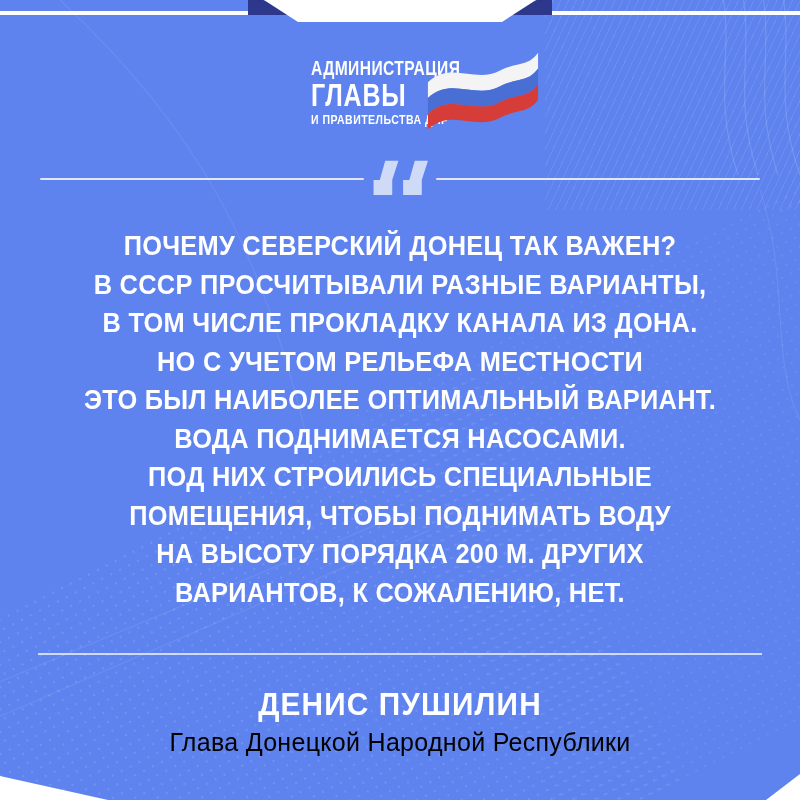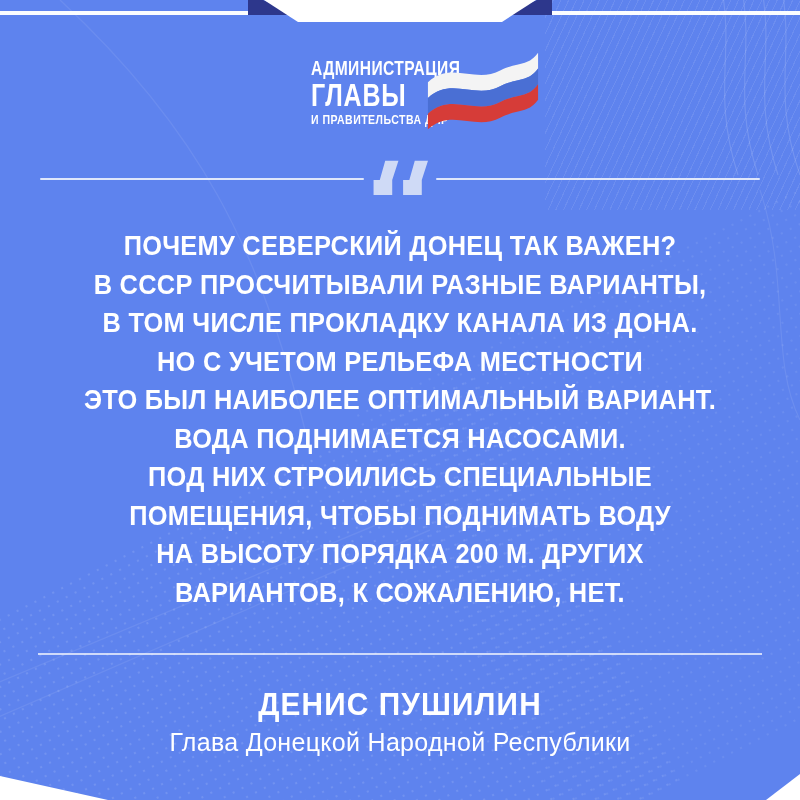--- a/index.html
+++ b/index.html
@@ -38,21 +38,21 @@
   
   .quote-text{
     position:absolute;left:0;top:227px;width:800px;
     color:#ffffff;font-size:27px;font-weight:700;line-height:38.5px;letter-spacing:.3px;
     text-align:center;white-space:pre-line;transform:scaleX(0.94);transform-origin:center top;
   }
   
   .bottom-line{position:absolute;left:38px;top:653px;width:724px;height:2px;background:rgba(255,255,255,0.7);}
   .author-name{position:absolute;left:0;top:687px;width:800px;text-align:center;color:#fff;
     font-size:31px;font-weight:700;letter-spacing:1.2px;transform:scaleX(0.96);}
-  .author-title{position:absolute;left:0;top:728px;width:800px;text-align:center;color:#ffffff;
+  .author-title{position:absolute;left:0;top:728px;width:800px;text-align:center;color:#000000;
     font-size:25px;font-weight:400;letter-spacing:.3px;}
   
   .corner{position:absolute;background:#ffffff;}
   .corner.bl{left:0;top:776px;width:108px;height:24px;clip-path:polygon(0 0,100% 100%,0 100%);}
   .corner.br{left:766px;top:774px;width:34px;height:26px;clip-path:polygon(100% 0,100% 100%,0 100%);}
 </style>
 </head>
 <body>
 
 <div class="card">

